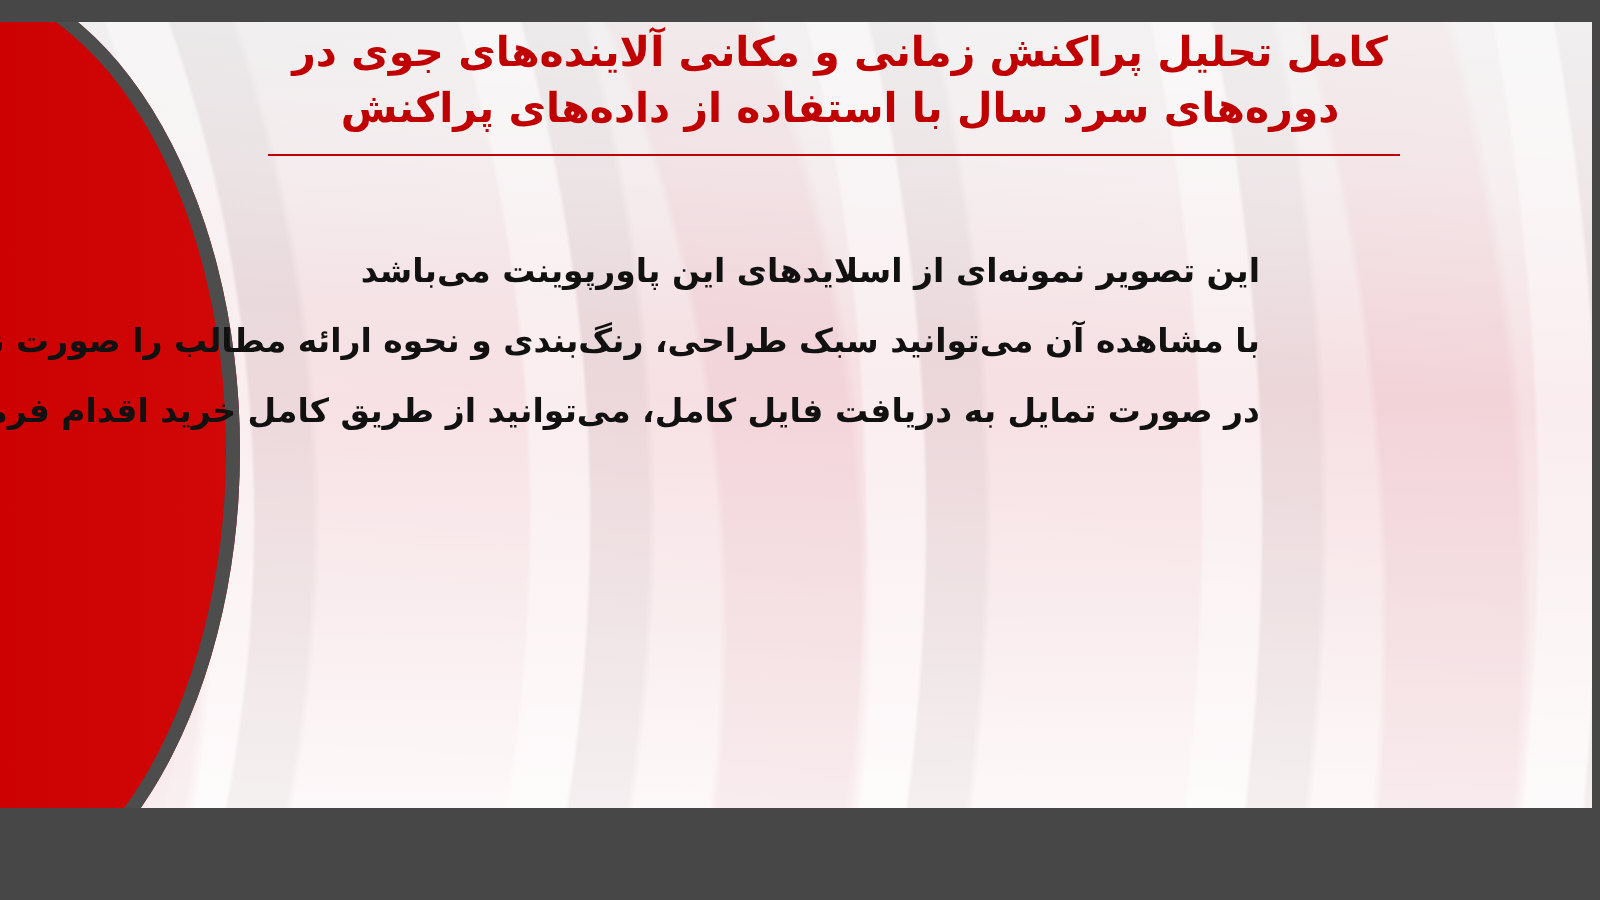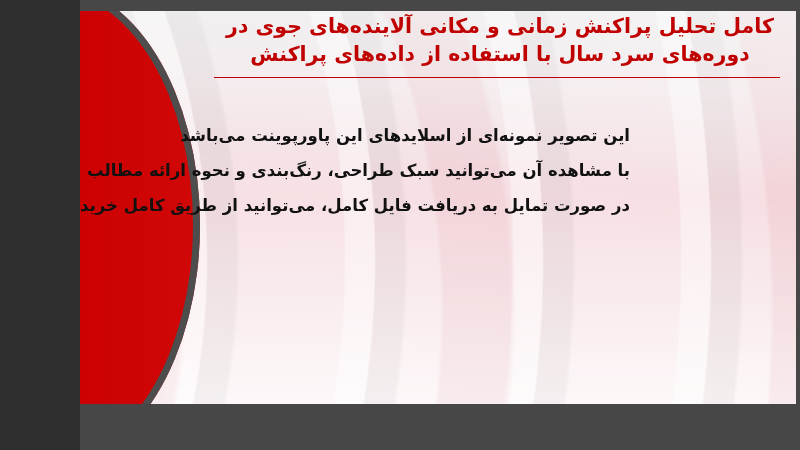--- a/index.html
+++ b/index.html
@@ -2,21 +2,21 @@
 <html lang="fa" dir="rtl"><head>
 <meta charset="utf-8">
 <style>
   html, body {
     margin: 0;
     padding: 0;
     background: #2f2f2f;
   }
   .slide {
     position: relative;
-    width: 720px;
+    width: 800px;
     height: 450px;
     overflow: hidden;
     background: #e5e5e5;
     font-family: "DejaVu Sans", "Liberation Sans", sans-serif;
   }
 
   
   .band-top {
     position: absolute;
     left: 0; top: 0;

